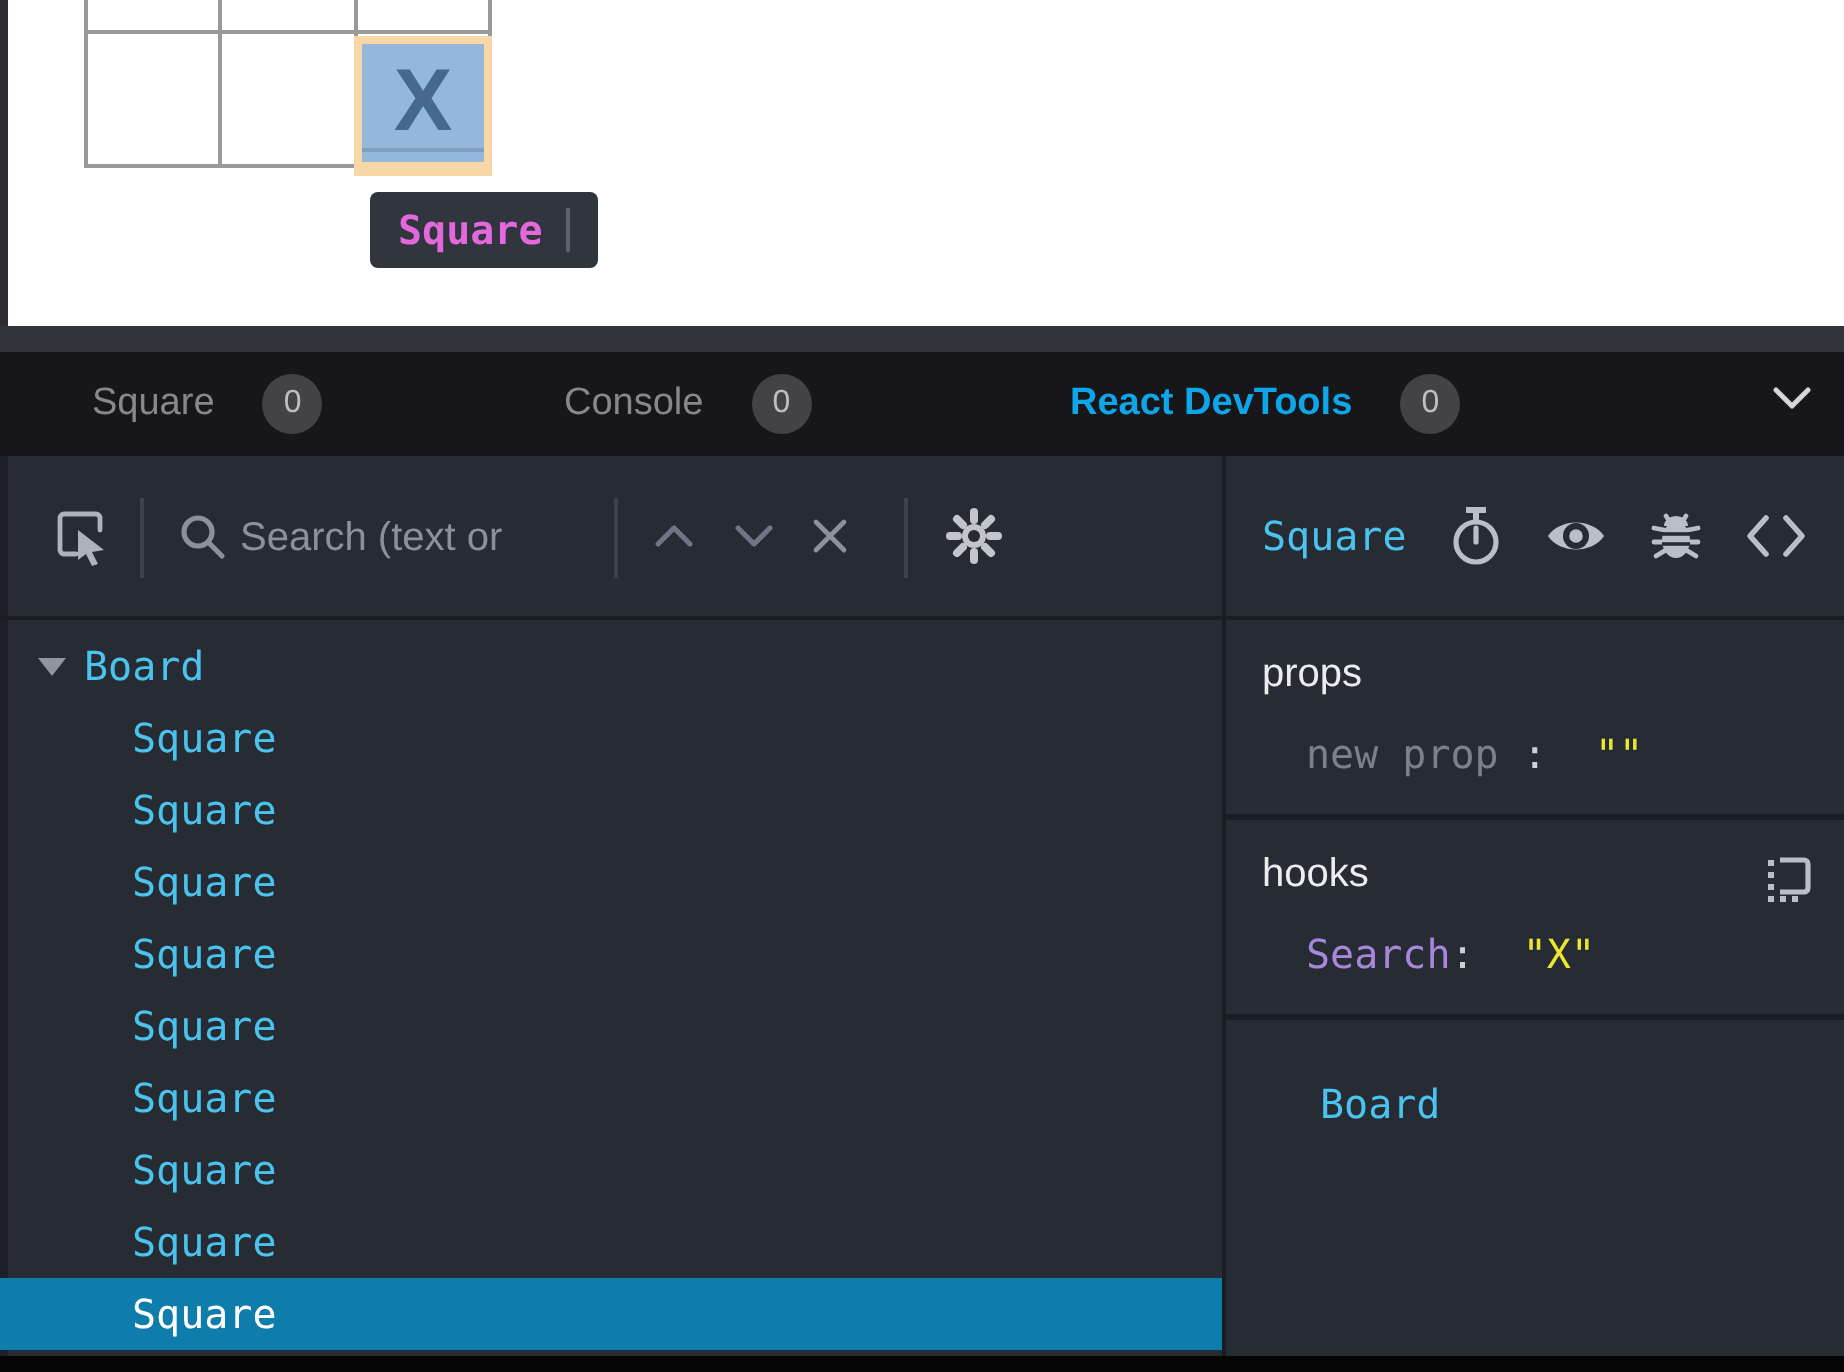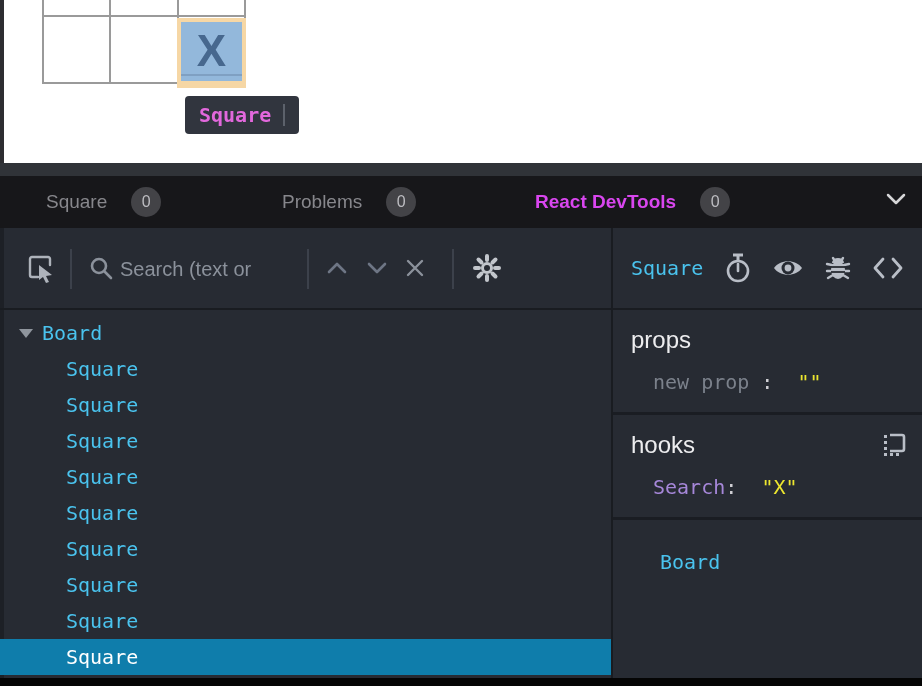--- a/index.html
+++ b/index.html
@@ -44,21 +44,21 @@
   .tooltip .size { color:#d8d8db; }
 
   
   .separator { position:absolute; left:0; top:163px; width:922px; height:13px; background:#303338; }
   .tabbar {
     position:absolute; left:0; top:176px; width:922px; height:52px;
     background:#17171a;
   }
   .tab { position:absolute; top:0; height:52px; display:flex; align-items:center; gap:24px; }
   .tab-label { font-size:19px; color:#87878c; }
-  .tab.active .tab-label { color:#d946ef; font-weight:bold; }
+  .tab.active .tab-label { color:#0ea5e9; font-weight:bold; }
   .badge {
     width:30px; height:30px; border-radius:50%; background:#434347;
     color:#bdbdc2; font-size:16px; display:flex; align-items:center; justify-content:center;
   }
   .tab-chevron { position:absolute; right:14px; top:15px; }
 
   
   .toolbar {
     position:absolute; left:0; top:228px; width:922px; height:82px;
     background:#272b33; border-bottom:2px solid #191c21; display:flex;
@@ -102,21 +102,21 @@
   .tree-row.selected { background:#0f7dab; color:#ffffff; }
   .twisty {
     position:absolute; left:19px; top:14px; width:0; height:0;
     border-left:7px solid transparent; border-right:7px solid transparent;
     border-top:9px solid #8f959d;
   }
 
   .details-panel { flex:1; display:flex; flex-direction:column; font-size:20px; }
   .section { position:relative; padding:16px 18px 18px 18px; border-bottom:3px solid #1a1d23; }
   .section:last-child { border-bottom:none; flex:1; }
-  .section-title { color:#ededef; font-size:24px; }
+  .section-title { color:#ededef; font-size:20px; }
   .kv-row {
     margin-top:16px; padding-left:22px; font-family:"DejaVu Sans Mono", monospace;
     font-size:20px; display:flex; align-items:center; white-space:pre;
   }
   .kv-name.gray { color:#7b818b; }
   .kv-name.purple { color:#a687d9; }
   .kv-colon { color:#cfcfd4; }
   .kv-value { color:#ece62f; }
   .hooks-icon { position:absolute; right:14px; top:16px; }
   .rendered-link {
@@ -155,21 +155,21 @@
   </div>
 
   <div class="separator"></div>
 
   <div class="tabbar">
     <div class="tab" style="left:46px">
       <span class="tab-label">Square</span>
       <span class="badge">0</span>
     </div>
     <div class="tab" style="left:282px">
-      <span class="tab-label">Problems</span>
+      <span class="tab-label">Console</span>
       <span class="badge">0</span>
     </div>
     <div class="tab active" style="left:535px">
       <span class="tab-label">React DevTools</span>
       <span class="badge">0</span>
     </div>
     <div class="tab-chevron">
       <svg width="24" height="16" viewBox="0 0 24 16">
           <polyline points="4,4 12,12 20,4" fill="none" stroke="#d6d6d8" stroke-width="2.5" stroke-linecap="round" stroke-linejoin="round"></polyline>
         </svg>

